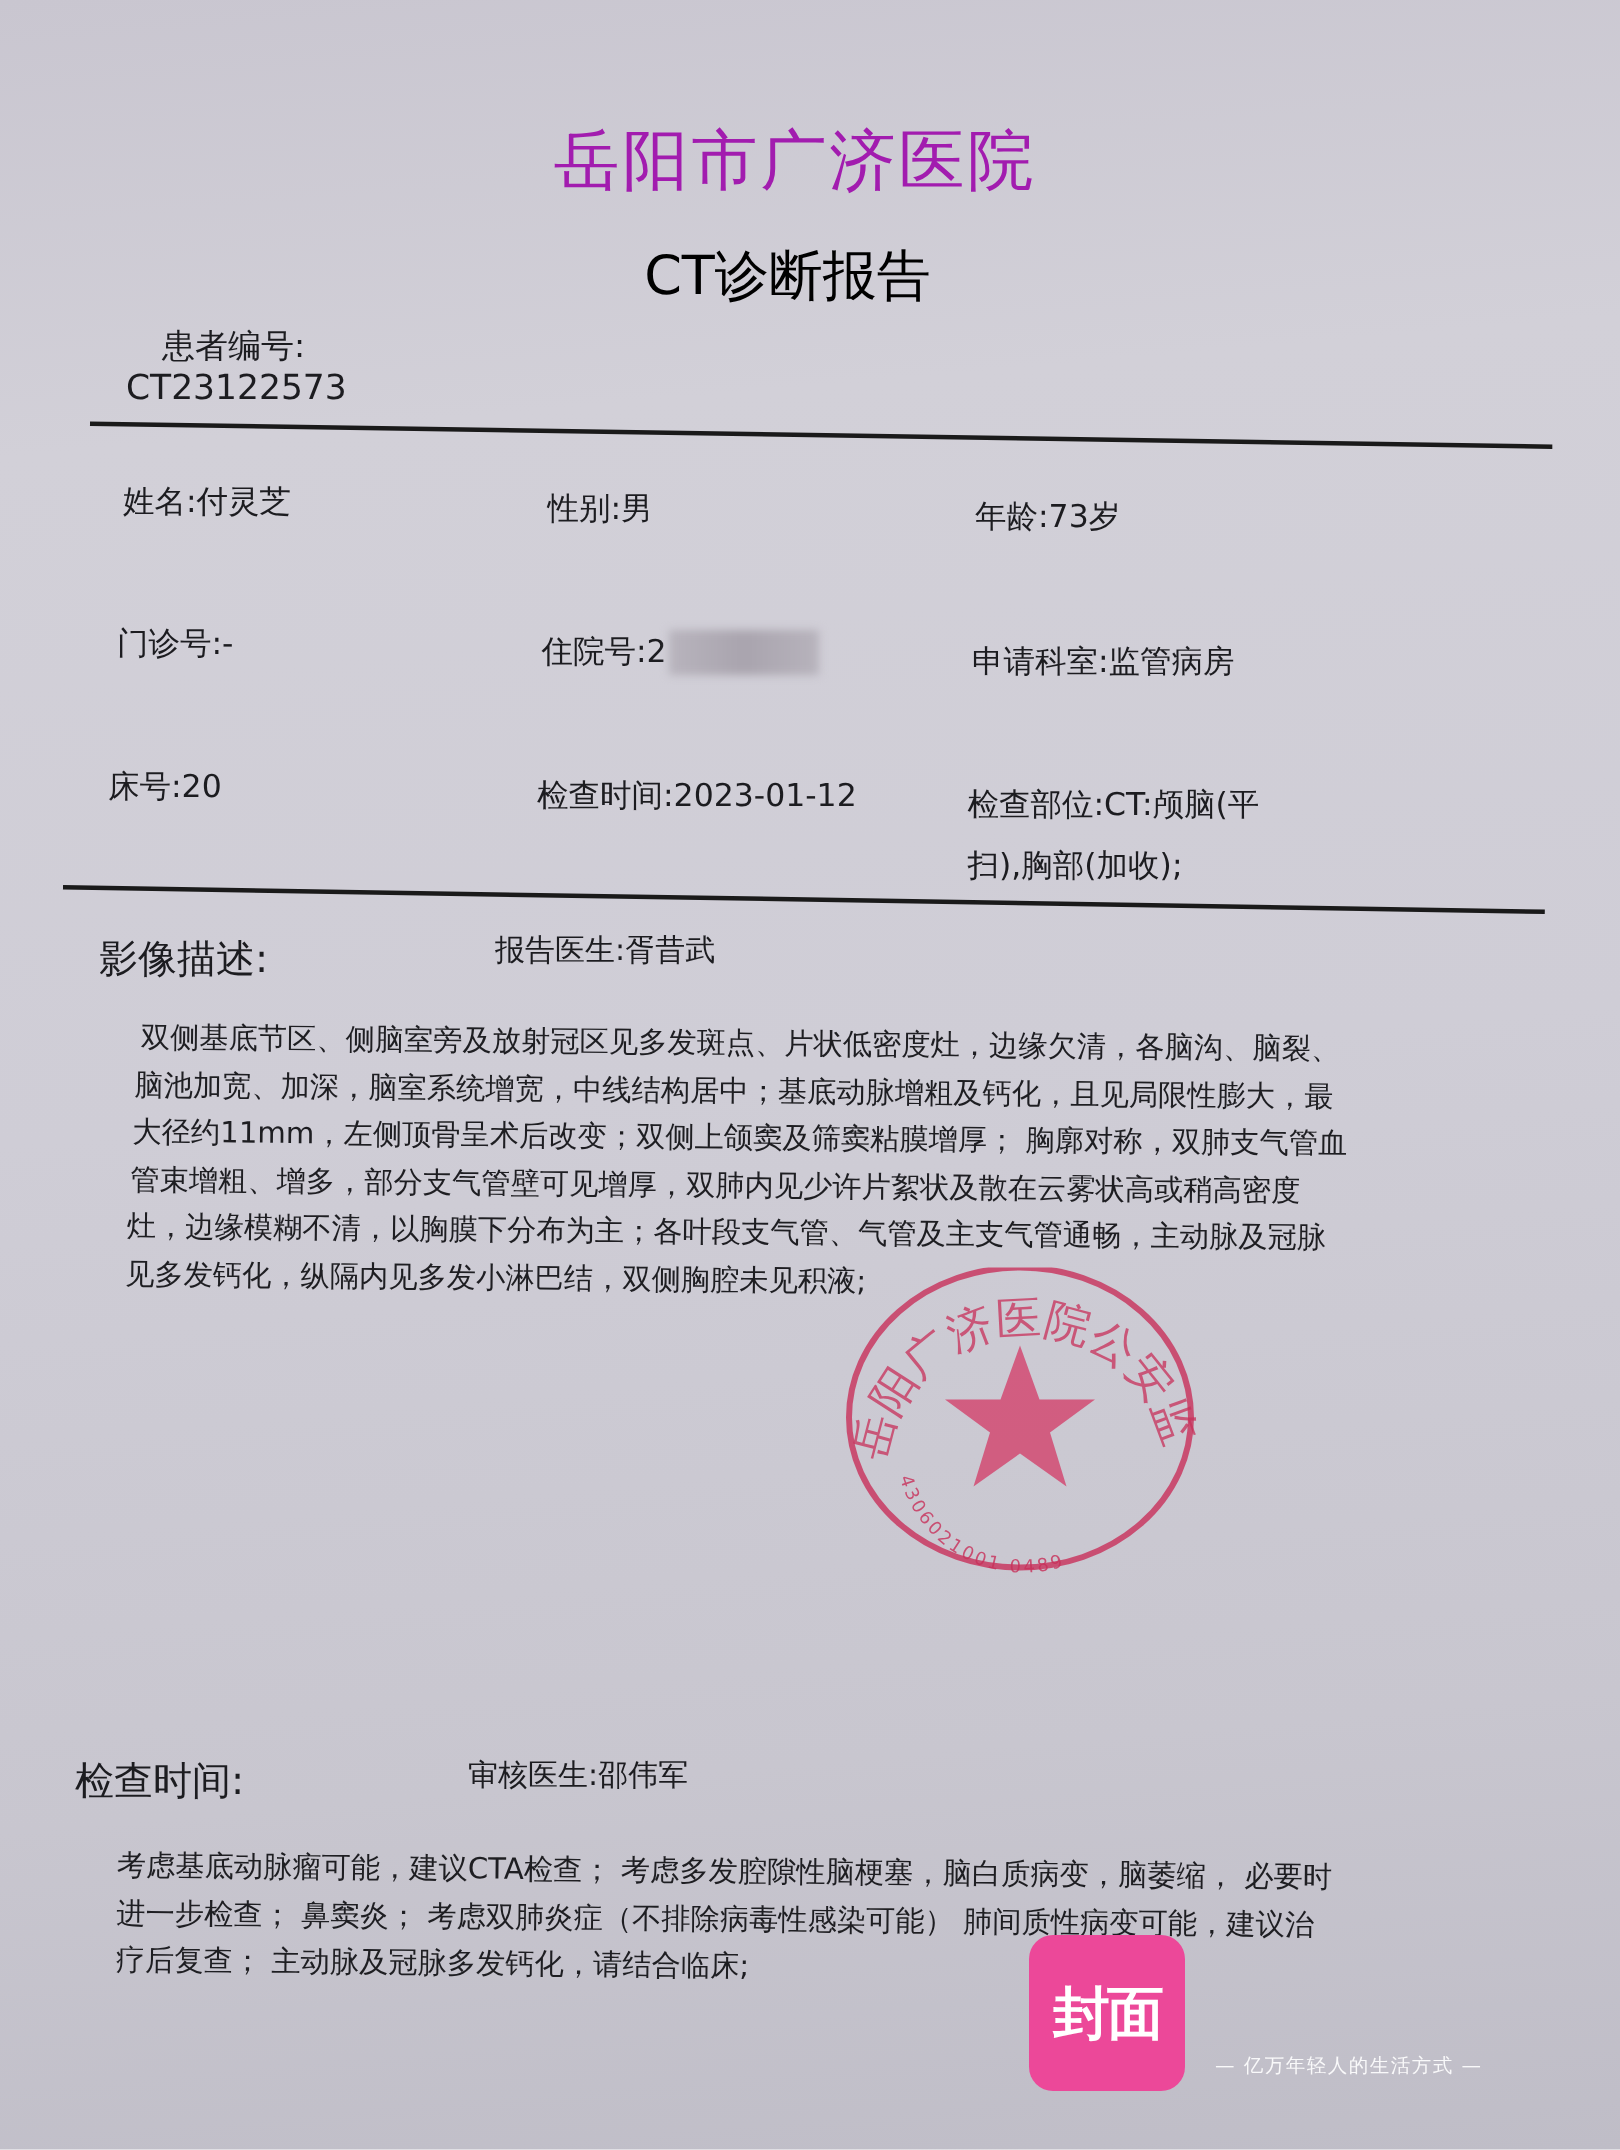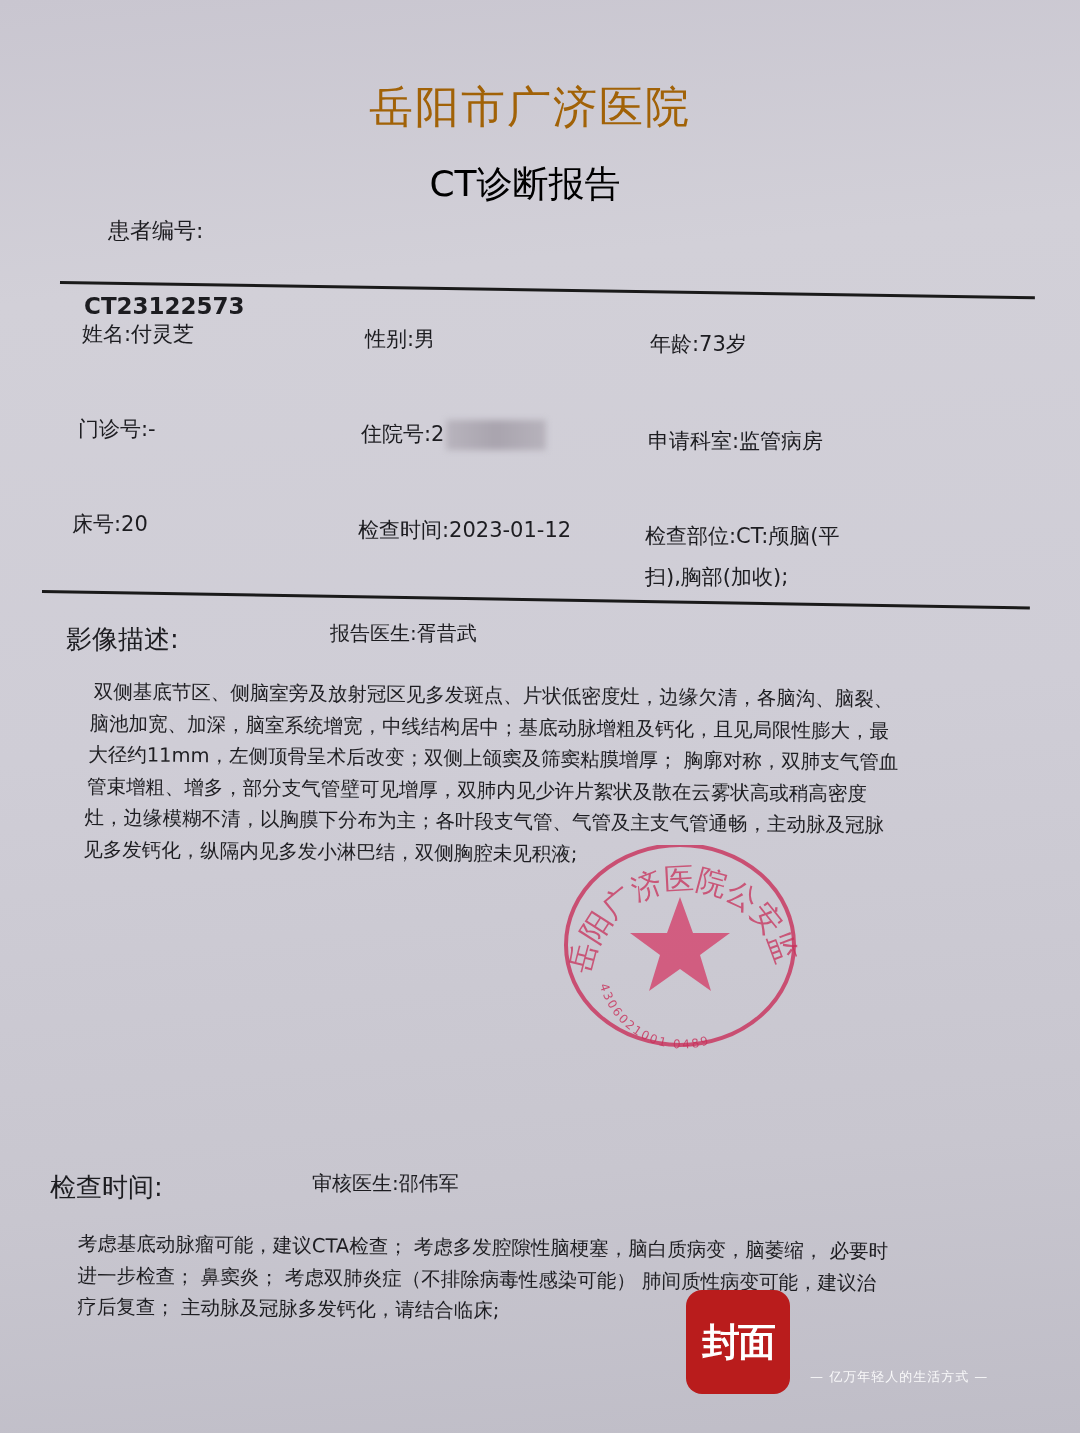--- a/index.html
+++ b/index.html
@@ -3,35 +3,35 @@
 <meta charset="utf-8">
 <style>
   html, body { margin:0; padding:0; }
   body {
     width:1080px; height:1433px; overflow:hidden; position:relative;
     background: linear-gradient(175deg, #c9c6d0 0%, #d2d0d8 20%, #cfcdd6 50%, #c8c6cf 80%, #bfbdc7 100%);
     font-family: "DejaVu Sans", "Liberation Sans", sans-serif;
     color:#1c1c20;
   }
   .abs { position:absolute; }
-  .title { left:0; width:1060px; top:78px; text-align:center; font-size:44px; letter-spacing:2px; color:#a16207; }
+  .title { left:0; width:1060px; top:78px; text-align:center; font-size:44px; letter-spacing:2px; color:#a21caf; }
   .subtitle { left:0; width:1050px; top:160px; text-align:center; font-size:36px; color:#000000; }
   .pid-label { left:84px; top:216px; font-size:22px;margin-left:24px; }
-  .pid-value { left:84px; top:246px; font-size:23px; font-weight:bold;margin-top:47px; }
+  .pid-value { left:84px; top:246px; font-size:23px; font-weight:normal; }
   .rule { height:3px; background:#1a1a1a; transform-origin:left center; }
   .field { font-size:21px; white-space:nowrap; }
   .blur { display:inline-block; width:100px; height:30px; vertical-align:middle;
           background: linear-gradient(90deg,#b8b4bd,#a9a4ae,#b7b3bc); filter:blur(3px); margin-left:2px; }
   .sec-title { font-size:26px; }
   .doctor { font-size:20px; }
   .body-text { font-size:19.5px; line-height:31.5px; color:#1e1e22; }
   .line { white-space:nowrap; }
   .stamp { left:560px; top:845px; width:240px; height:210px; }
   .watermark { left:686px; top:1290px; width:340px; height:105px; }
-  .wm-logo { position:absolute; left:0; top:0; width:104px; height:104px; background:#b91c1c; border-radius:16px;
+  .wm-logo { position:absolute; left:0; top:0; width:104px; height:104px; background:#ec4899; border-radius:16px;
              color:#fff; font-family:"DejaVu Serif", serif; font-weight:bold; font-size:38px;
              display:flex; align-items:center; justify-content:center; letter-spacing:-2px; }
   .wm-name { position:absolute; left:124px; top:8px; font-family:"DejaVu Serif", serif; font-weight:bold;
              font-size:52px; color:rgba(255,255,255,0.92); letter-spacing:2px; white-space:nowrap; }
   .wm-slogan { position:absolute; left:124px; top:78px; font-size:13px; color:rgba(255,255,255,0.9);
                white-space:nowrap; letter-spacing:1px; }
 </style>
 </head>
 <body>
 

